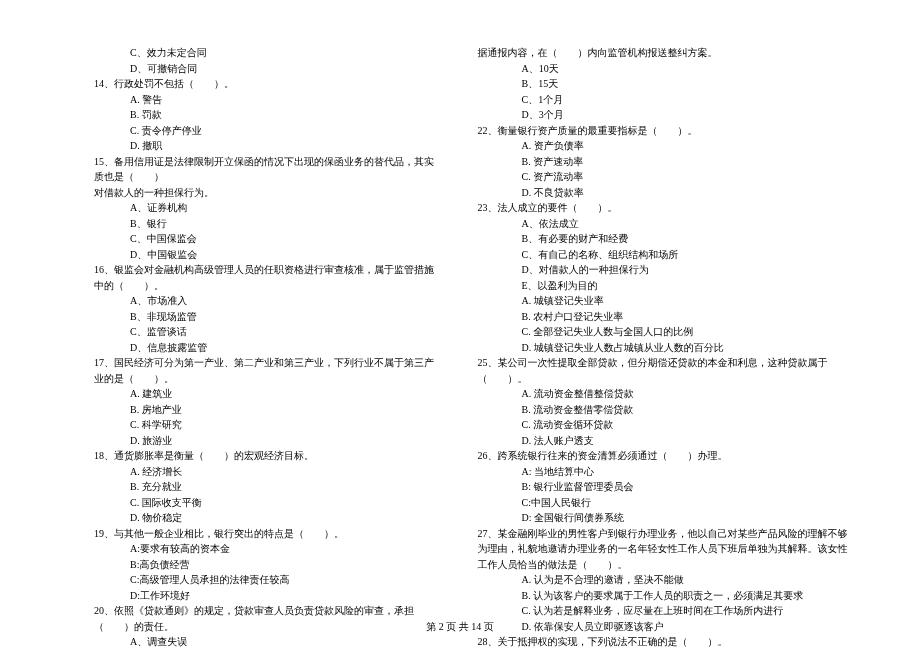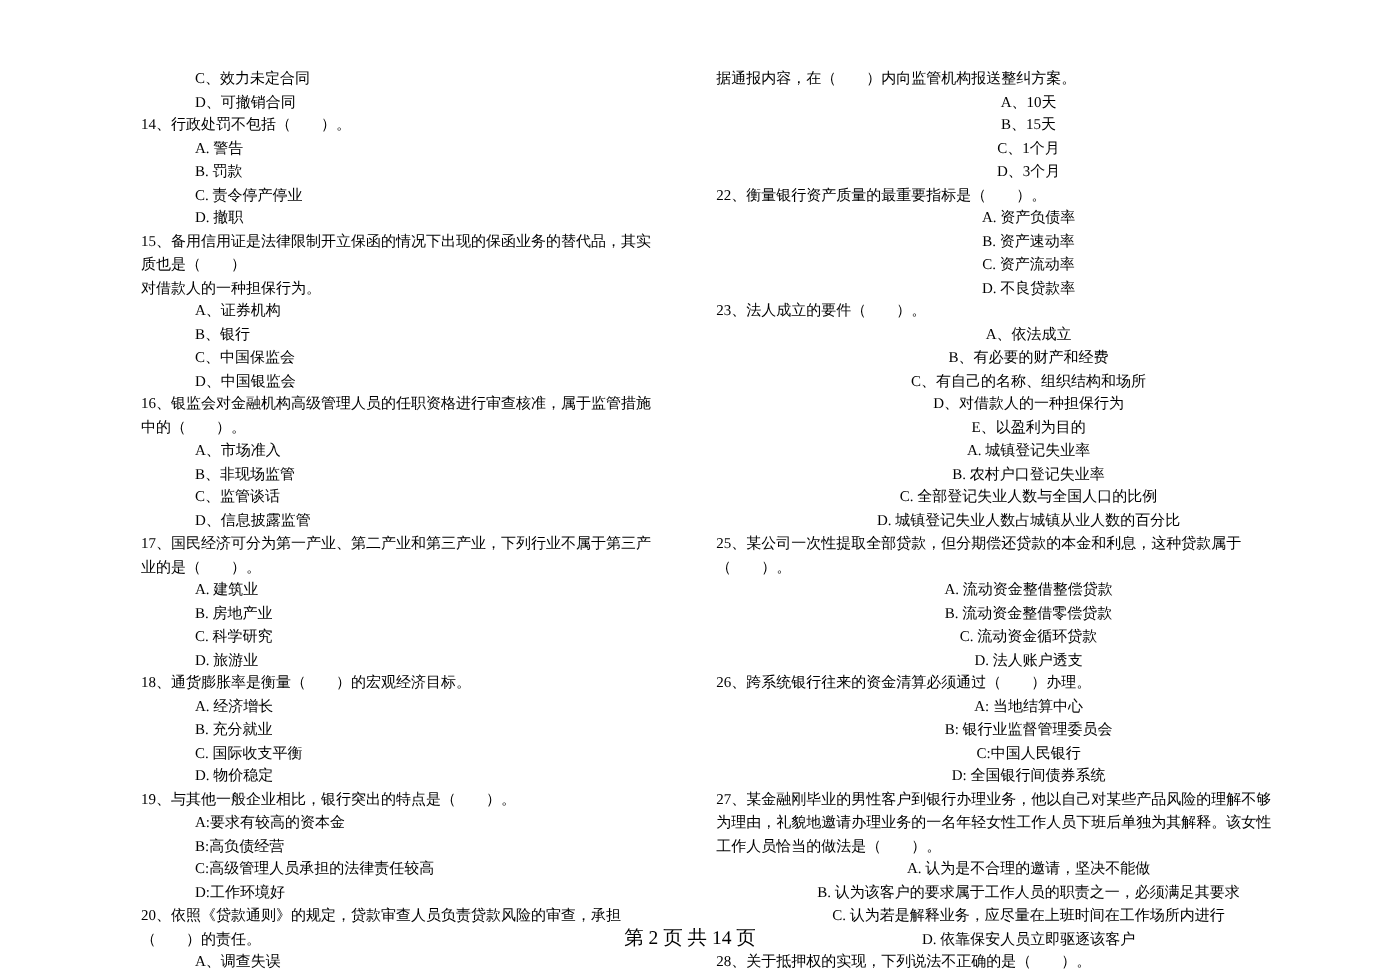--- a/index.html
+++ b/index.html
@@ -23,35 +23,34 @@
     }
     .column {
       flex: 1;
       line-height: 1.55;
     }
     .option-line {
       padding-left: 60px;
     }
     .option-line-less {
       padding-left: 44px;
-      text-align: center;
     }
     .question-line {
       padding-left: 24px;
     }
     .sub-line {
       padding-left: 24px;
     }
     .footer {
       position: absolute;
       bottom: 16px;
       left: 0;
       right: 0;
       text-align: center;
-      font-size: 13px;
+      font-size: 10px;
     }
   </style>
 </head>
 <body>
 
 <div class="page">
   <div class="column">
     <div class="option-line">C、效力未定合同</div>
     <div class="option-line">D、可撤销合同</div>
     <div class="question-line">14、行政处罚不包括（　　）。</div>

